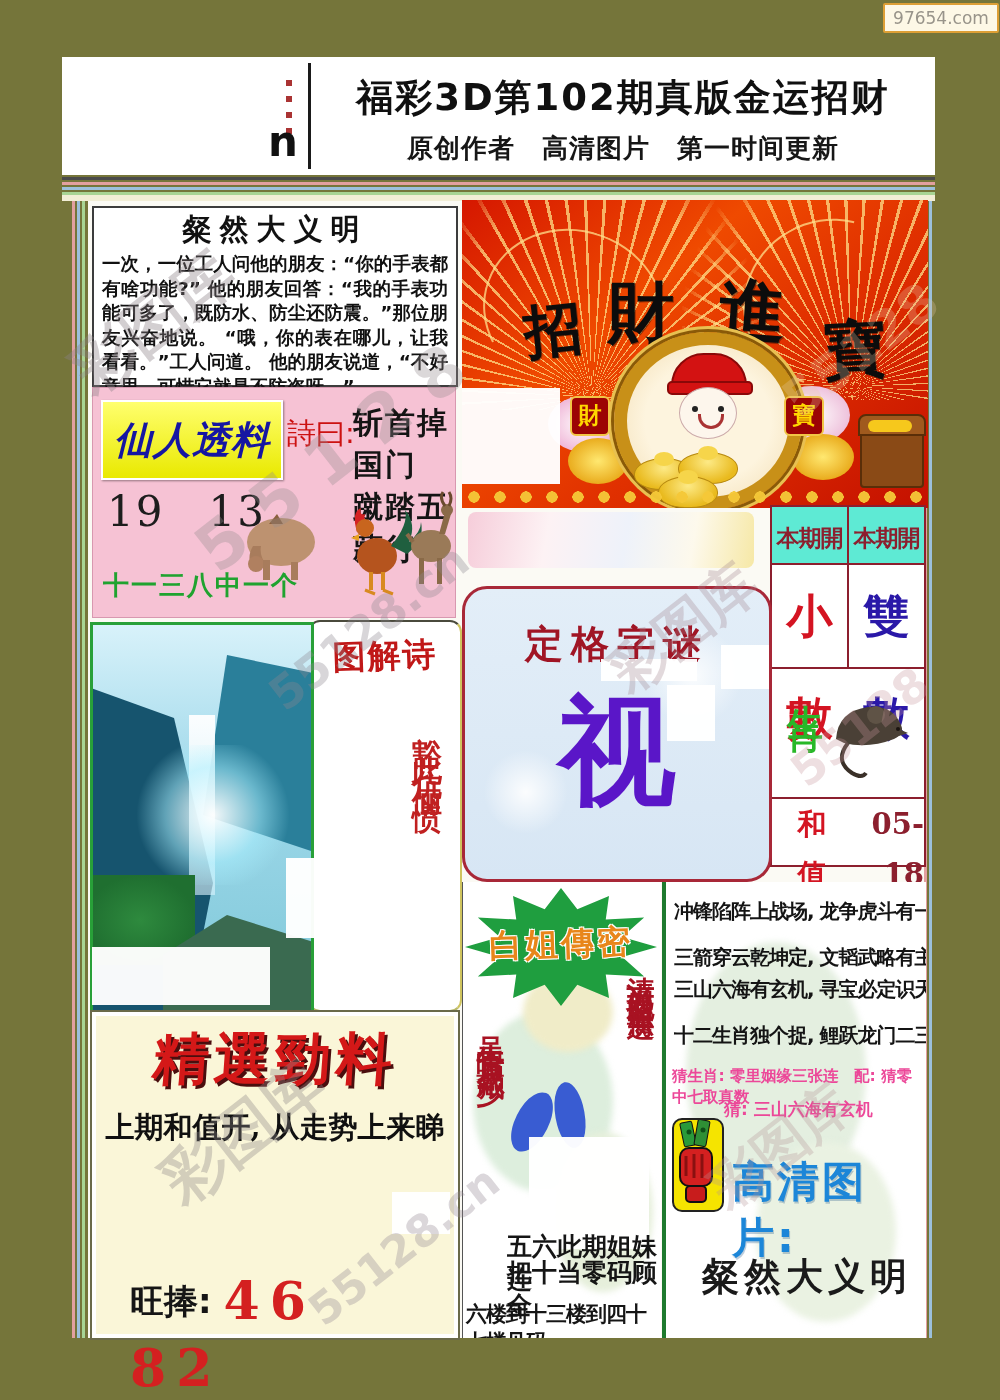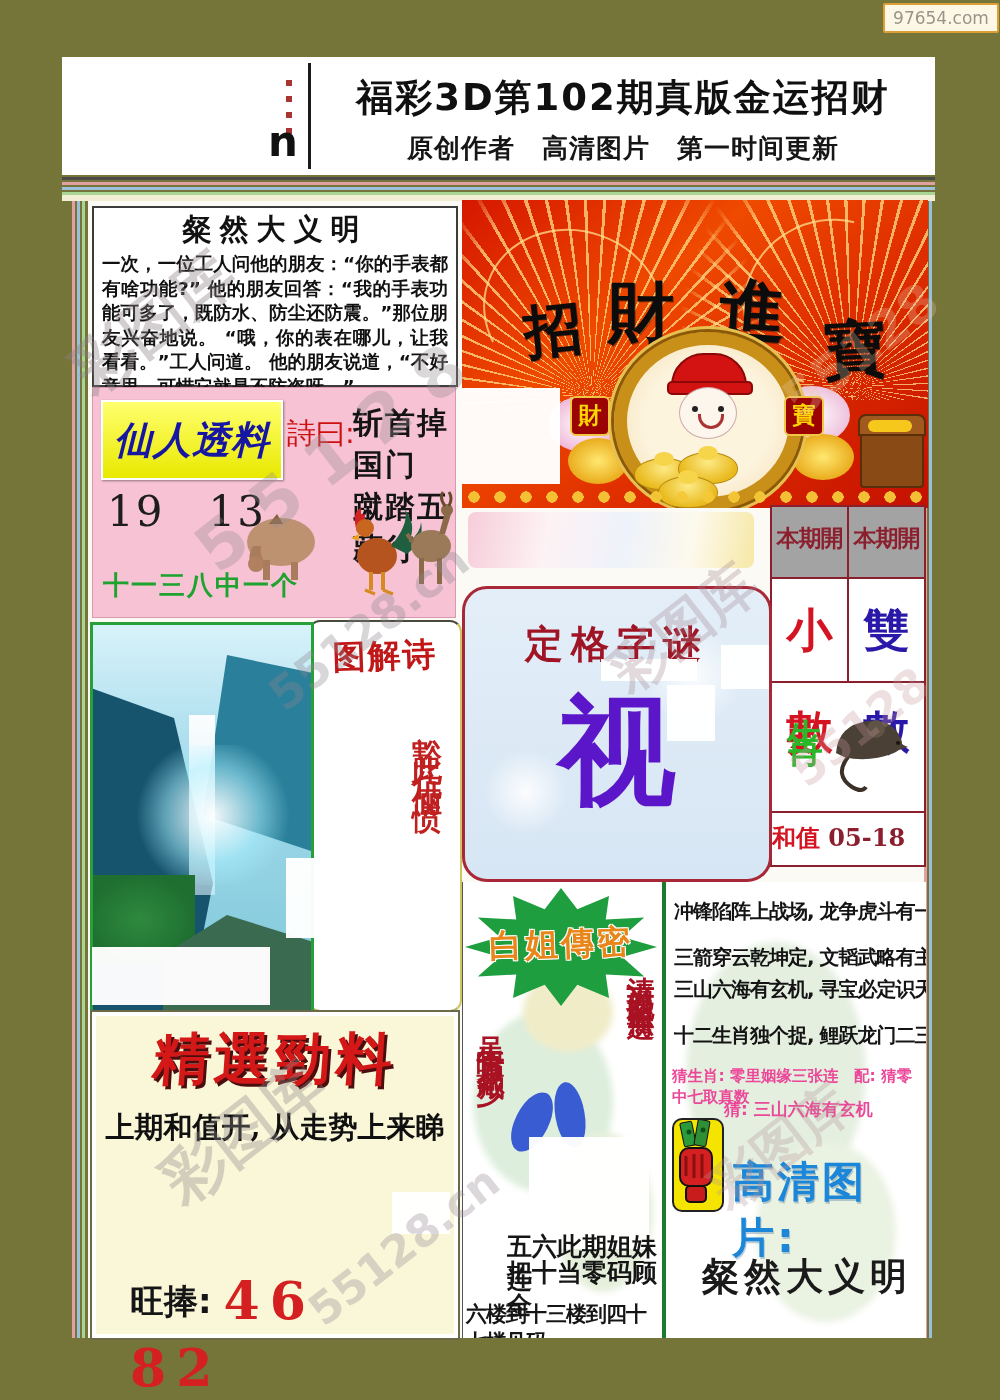--- a/index.html
+++ b/index.html
@@ -65,27 +65,27 @@
            background:radial-gradient(circle 8px at 12px 11px,#f5c838 70%,transparent 72%);background-size:26px 20px}
   .arc{position:absolute;border:2px solid rgba(255,225,140,.75);border-radius:50%;border-bottom-color:transparent;border-right-color:transparent}
   
   .pastel{left:468px;top:512px;width:286px;height:56px;border-radius:8px;
           background:linear-gradient(100deg,#f6cdda,#fdf2f4 28%,#eef2fa 55%,#fdf9ec 78%,#f6e8a6)}
   
   .rtable{left:770px;top:505px;width:152px;height:358px;border:2px solid #8c1f2e;background:#fff}
   .rt-row{display:flex;border-top:2px solid #8c1f2e}
   .rt-row:first-child{border-top:none}
   .rt-cell{flex:1;text-align:center}
-  .rt-h{background:#a3a3a3;height:70px;line-height:62px;font-size:23px;font-weight:900;color:#8c1f2e;letter-spacing:-1px}
+  .rt-h{background:#5eead4;height:56px;line-height:62px;font-size:23px;font-weight:900;color:#8c1f2e;letter-spacing:-1px}
   .rt-h + .rt-h{border-left:2px solid #8c1f2e}
   .rt-big{height:102px;line-height:102px;font-size:46px;font-weight:900}
   .rt-big + .rt-big{border-left:2px solid #8c1f2e}
   .rt-zodiac{height:128px;position:relative}
   .rt-sx{position:absolute;left:8px;top:6px;writing-mode:vertical-rl;font-size:36px;font-weight:900;color:#28b828;letter-spacing:14px}
-  .rt-hezhi{height:50px;line-height:50px;font-size:24px;font-weight:700;text-align:right}
+  .rt-hezhi{height:50px;line-height:50px;font-size:29px;font-weight:700;text-align:right}
   
   .dingge{left:462px;top:586px;width:304px;height:290px;border:3px solid #a82838;border-radius:25px;overflow:hidden;
           background:radial-gradient(circle 60px at 20% 70%,rgba(255,255,255,.9),transparent 70%),
                      radial-gradient(circle 70px at 75% 30%,rgba(255,255,255,.85),transparent 70%),
                      linear-gradient(#e3eef8,#d7e6f4)}
   .dg-title{left:0;top:30px;width:100%;text-align:center;font-size:38px;font-weight:900;color:#a01525;letter-spacing:8px}
   .dg-char{left:0;top:84px;width:100%;text-align:center;font-size:118px;font-weight:700;color:#5a16c8}
   .patch{position:absolute;background:rgba(255,255,255,.97)}
   
   .tujieshi{left:308px;top:620px;width:150px;height:388px;background:#fff;border:2px solid #4a4a3c;border-radius:12px;

